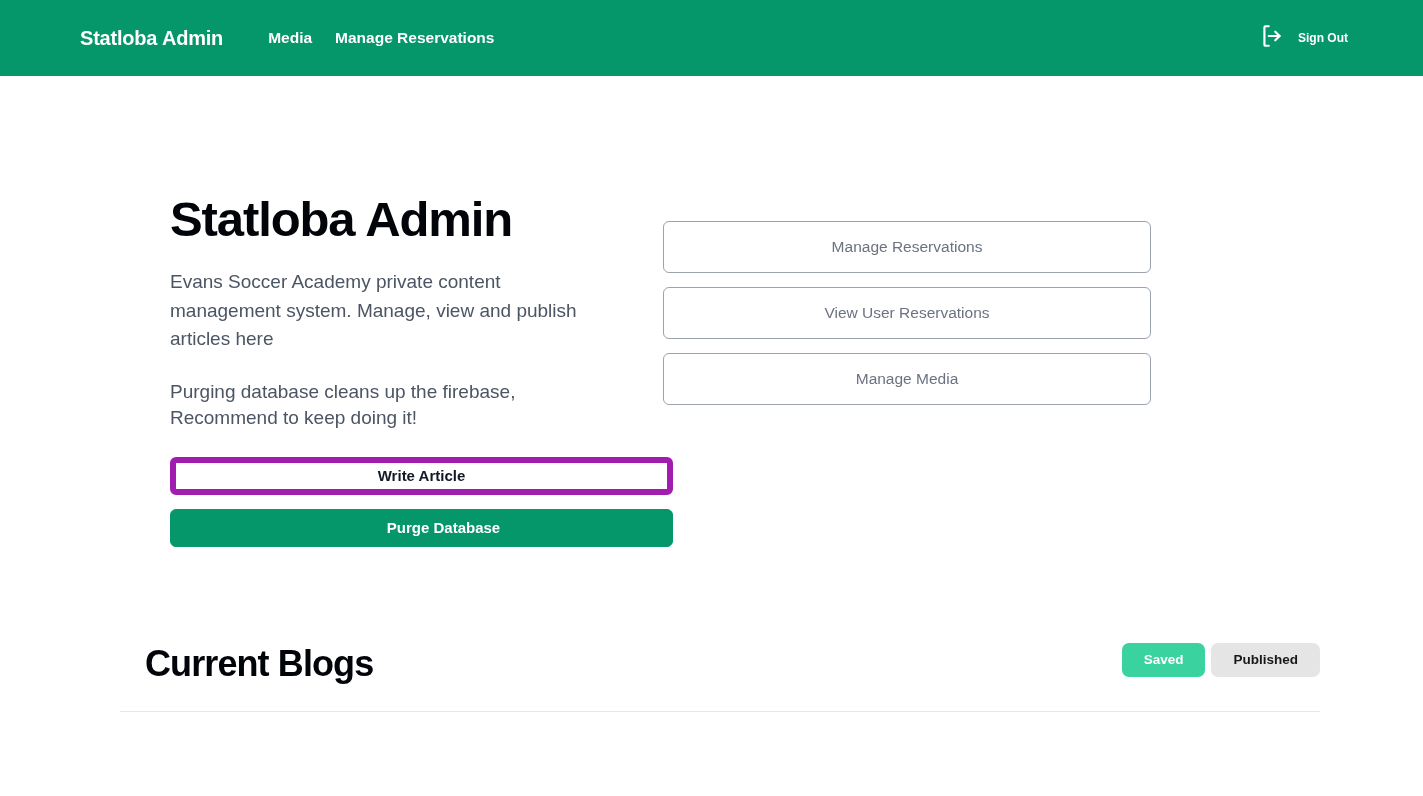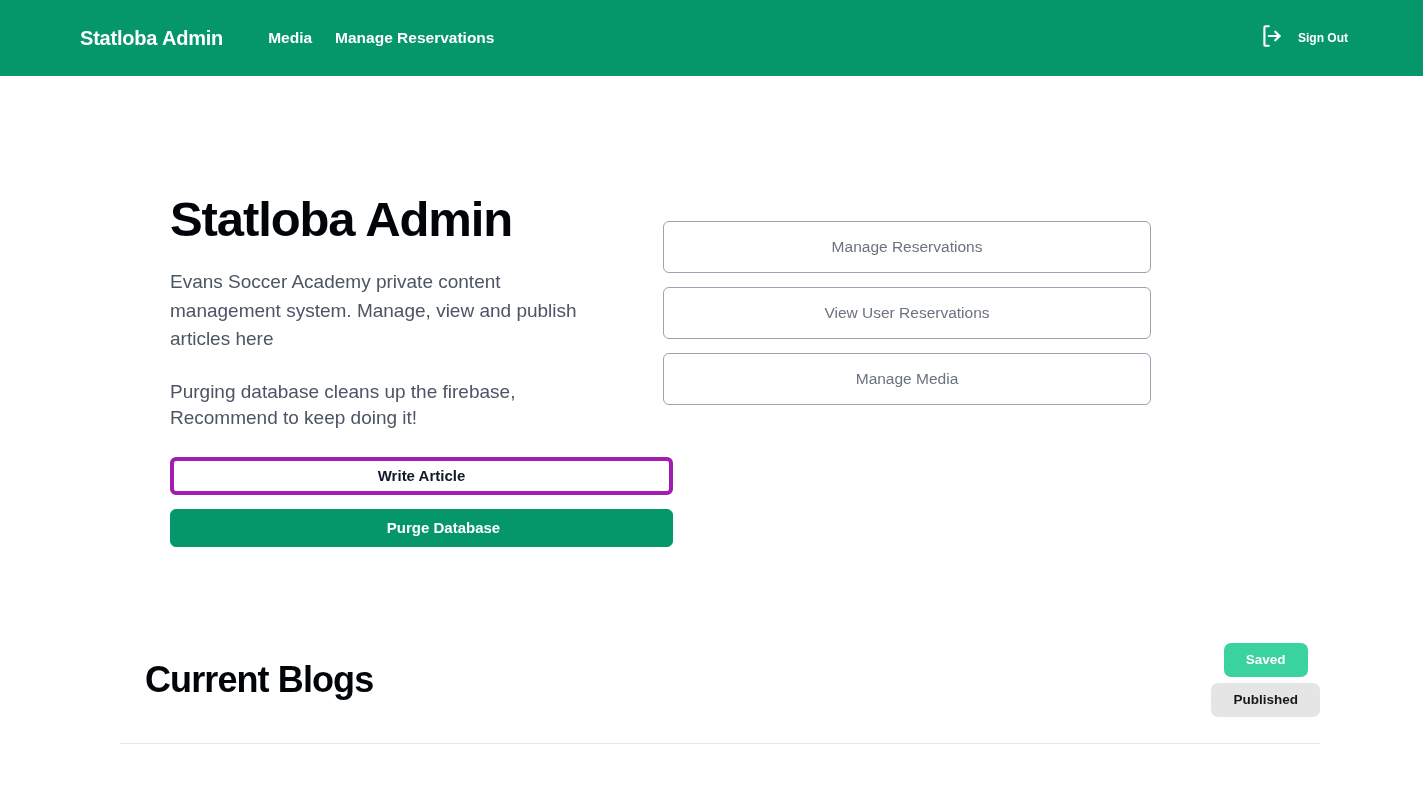--- a/index.html
+++ b/index.html
@@ -104,21 +104,21 @@
     font-weight: bold;
     font-family: "Liberation Sans", sans-serif;
     display: flex;
     align-items: center;
     justify-content: center;
     cursor: pointer;
     padding: 0;
   }
   .btn-outline-dark {
     background: #ffffff;
-    border: 4px solid #a21caf;
+    border: 6px solid #a21caf;
     color: #111827;
   }
   .btn-solid-green {
     background: #059669;
     border: 1px solid #059669;
     color: #ffffff;
     padding-left: 44px;
   }
 
   .hero-right {
@@ -147,36 +147,35 @@
     cursor: pointer;
   }
 
   
   .blogs {
     margin-top: 96px;
     padding: 0 103px 0 145px;
   }
   .blogs-head {
     display: flex;
-    align-items: center;
+    align-items: flex-start;
     justify-content: space-between;
     gap: 34px;
   }
   .blogs-title {
     margin: 0;
     font-size: 36px;
     font-weight: bold;
     color: #010409;
     letter-spacing: -0.9px;
   }
   .pills {
     display: flex;
     align-items: center;
     gap: 6px;
-    flex-direction: column;
   }
   .pill {
     height: 34px;
     padding: 0 22px;
     border-radius: 7px;
     border: none;
     font-size: 13.5px;
     font-weight: bold;
     font-family: "Liberation Sans", sans-serif;
     display: flex;

